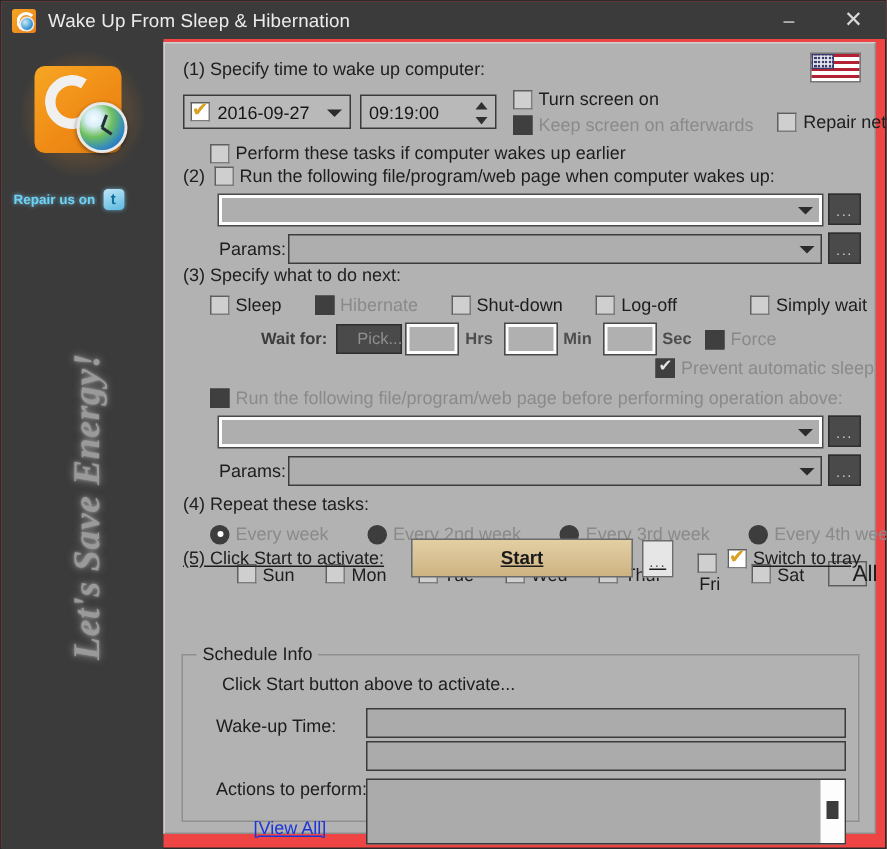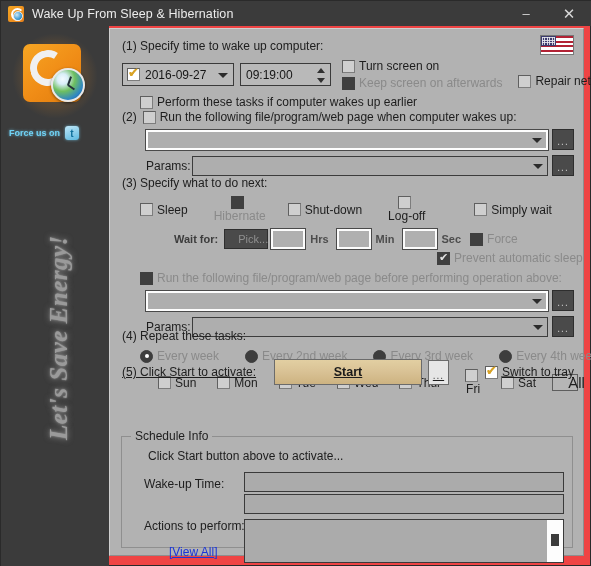--- a/index.html
+++ b/index.html
@@ -341,21 +341,21 @@
   </div>
 
   <div class="rail">
     <div class="logo-wrap">
       <div class="logo-glow"></div>
       <div class="logo-sq"></div>
       <div class="logo-ring"></div>
       <div class="logo-globe"></div>
     </div>
     <div class="follow-row">
-      <span class="follow-text">Force us on</span>
+      <span class="follow-text">Repair us on</span>
       <span class="tw-icon">t</span>
     </div>
     <div class="vert-slogan">Let's Save Energy!</div>
   </div>
 
   <div class="panel">
 
     <div class="flag"></div>
 
     <div class="s1">
@@ -423,29 +423,29 @@
     </div>
 
     <div style="position:absolute; left:12px; top:147px; width:452px;">
       <div class="sec-label">(3) Specify what to do next:</div>
 
       <div class="row" style="margin-top:6px; margin-left:18px;">
         <span class="row">
           <span class="cb"></span>
           <span class="lbl">Sleep</span>
         </span>
-        <span class="row" style="margin-left:22px;flex-direction:column;">
+        <span class="row" style="margin-left:22px;">
           <span class="cb dis"></span>
           <span class="lbl dis">Hibernate</span>
         </span>
         <span class="row" style="margin-left:22px;">
           <span class="cb"></span>
           <span class="lbl">Shut-down</span>
         </span>
-        <span class="row" style="margin-left:22px;flex-direction:column;">
+        <span class="row" style="margin-left:22px;">
           <span class="cb"></span>
           <span class="lbl">Log-off</span>
         </span>
         <span class="row" style="margin-left:22px;padding-left:27px;">
           <span class="cb"></span>
           <span class="lbl">Simply wait</span>
         </span>
       </div>
 
       <div class="row" style="margin-top:6px; margin-left:52px; align-items:center;">

